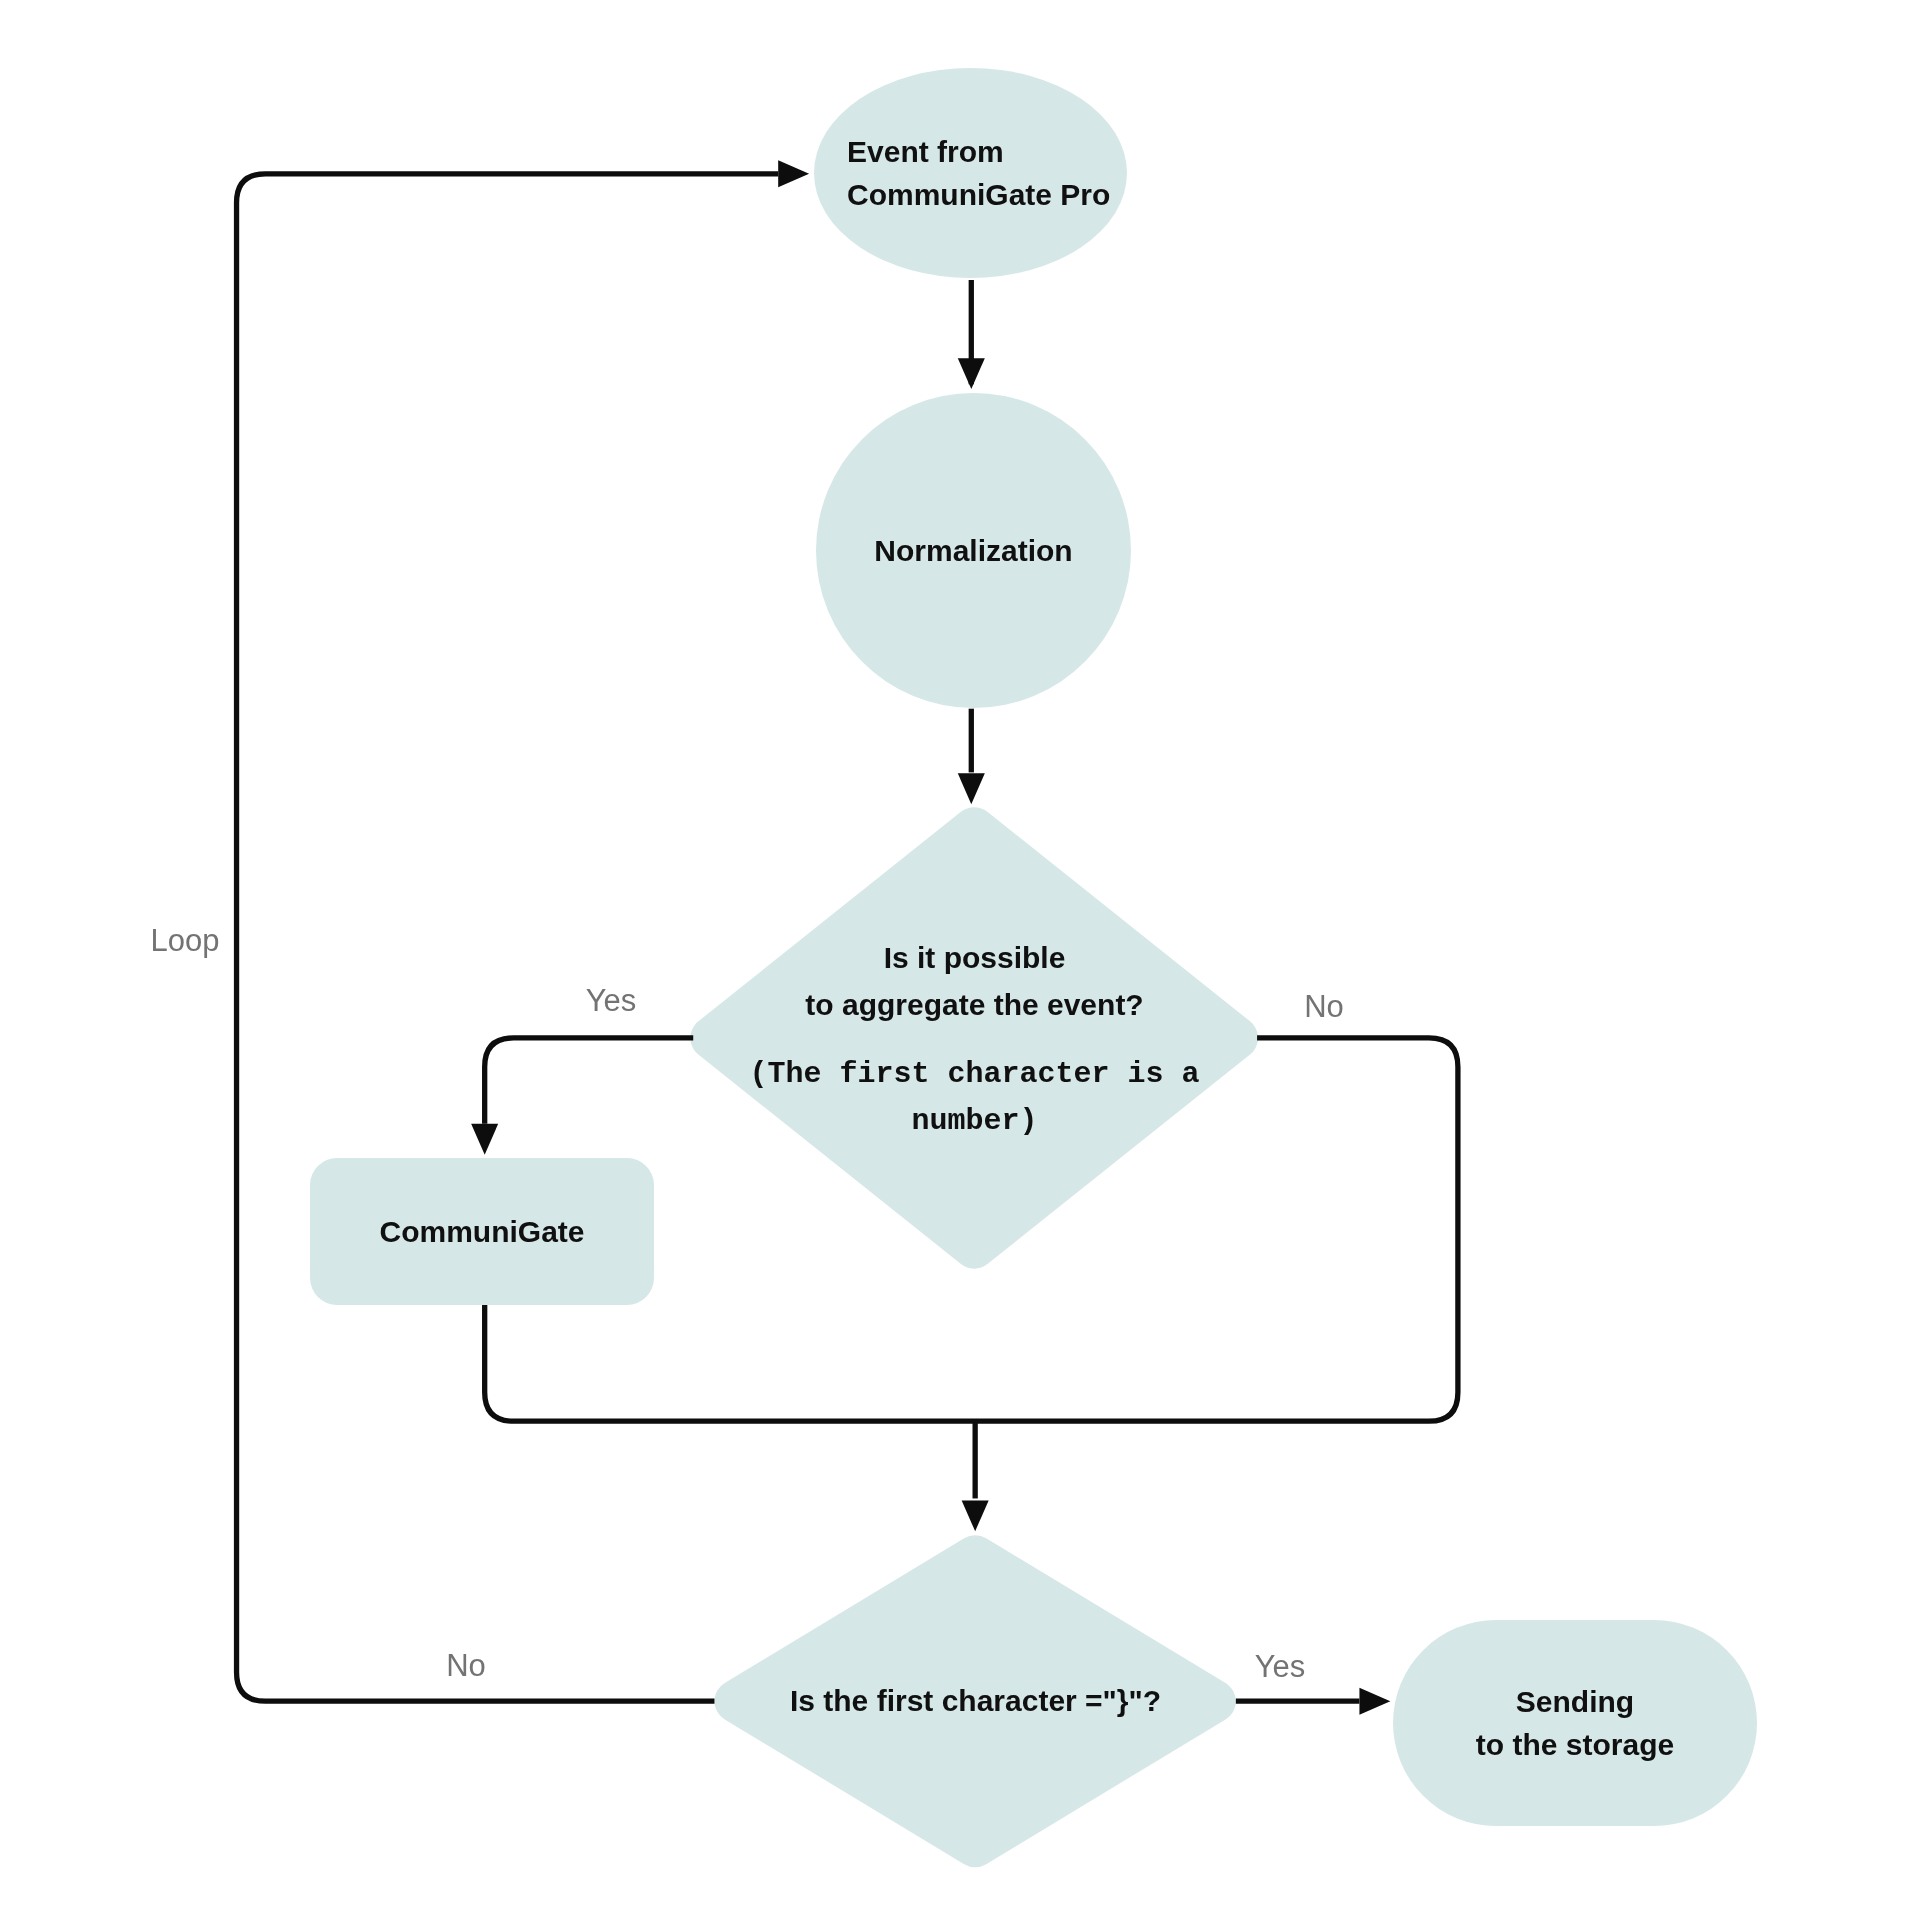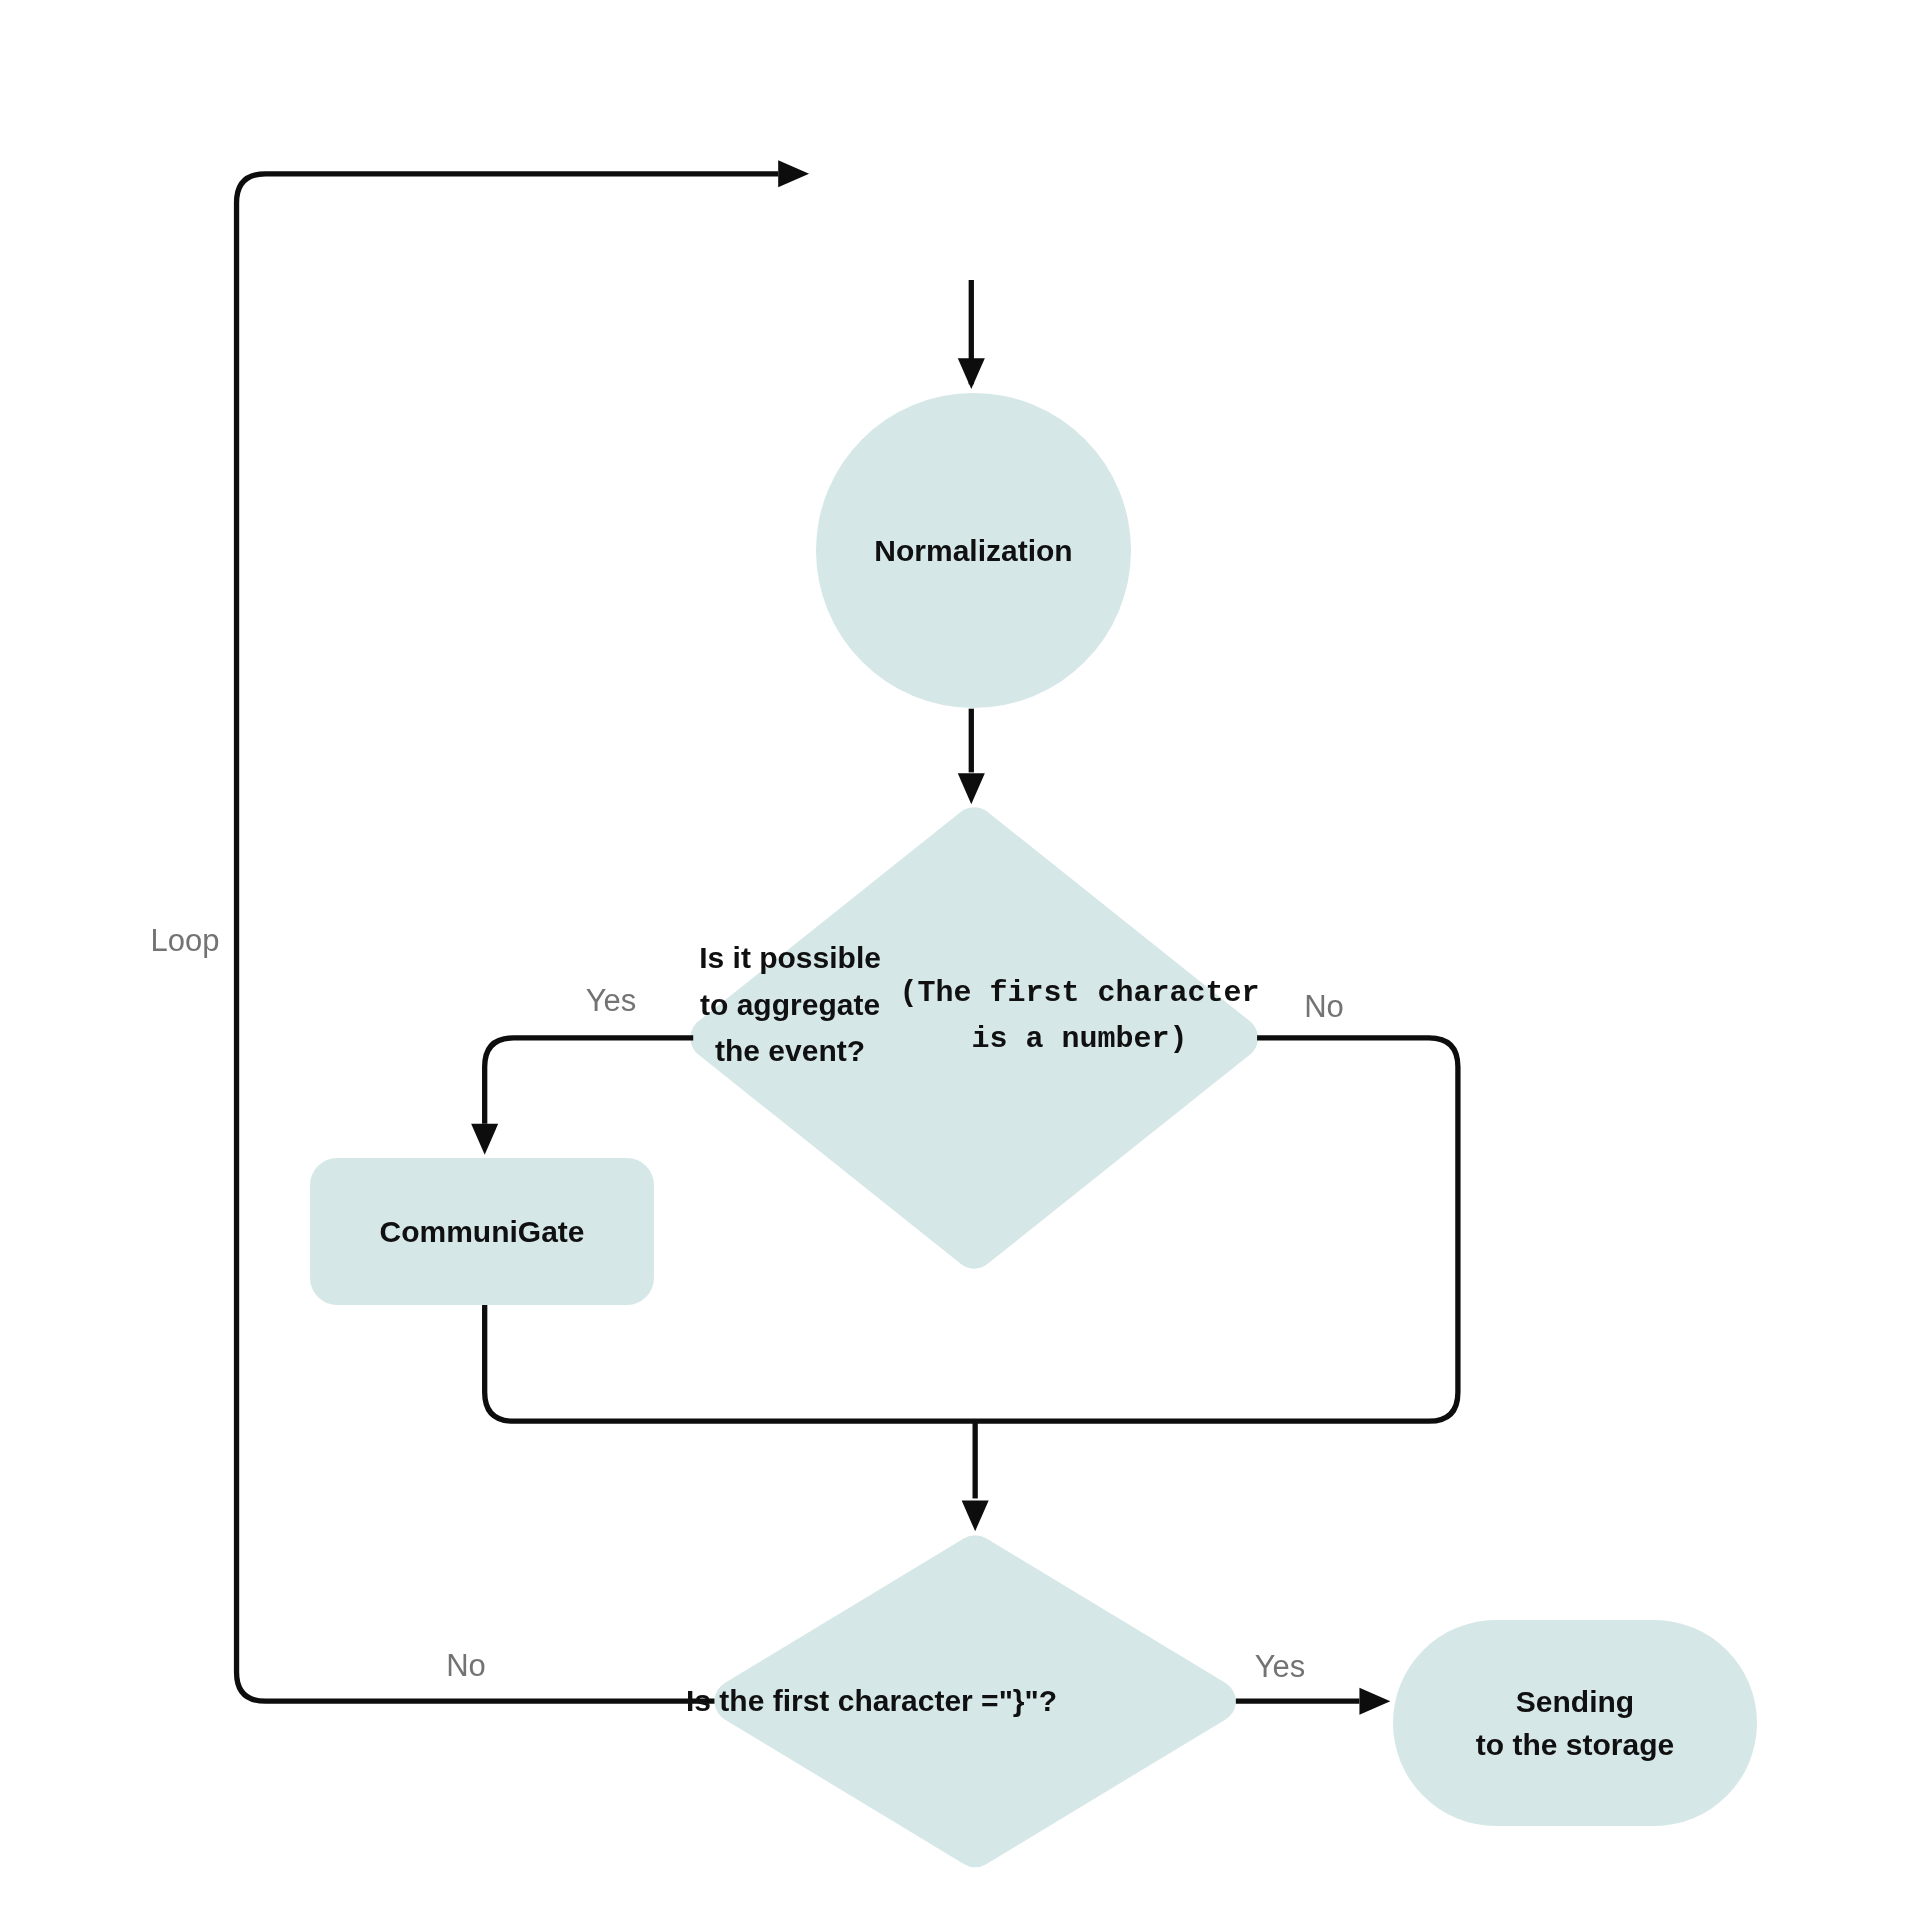--- a/index.html
+++ b/index.html
@@ -26,21 +26,21 @@
     text-align:center;
     color:#101010;
   }
   .ellipse{border-radius:50%;}
   .circle{border-radius:50%;}
   .rect{border-radius:27px;}
   .stadium{border-radius:106px;}
   .ellipse .node-label{text-align:left;}
   .diamond-text{
     position:absolute;
-    display:flex;flex-direction:row;align-items:center;
+    display:flex;flex-direction:column;
     text-align:center;
   }
   .diamond-text .node-label{line-height:1.55;}
   .diamond-note{margin-top:23px;font-family:Liberation Mono, monospace;}
   .edge-label{
     position:absolute;
     transform:translate(-50%,-50%);
     font-size:31px;
     font-weight:400;
     color:#737373;
@@ -72,20 +72,24 @@
     <g fill="#0d0d0d" stroke="none">
       <polygon points="1006,403 992,371 1020,371"></polygon>
       <polygon points="1006,833 992,801 1020,801"></polygon>
       <polygon points="502,1196 488,1164 516,1164"></polygon>
       <polygon points="1010,1586 996,1554 1024,1554"></polygon>
       <polygon points="1440,1762 1408,1748 1408,1776"></polygon>
       <polygon points="838,180 806,166 806,194"></polygon>
     </g>
   </svg>
 
+  <div class="node ellipse" style="left:814px;top:68px;width:313px;height:210px;padding-left:33px;justify-content:flex-start;">
+    <div class="node-label">Event from
+CommuniGate Pro</div>
+  </div>
 
   <div class="node circle" style="left:816px;top:393px;width:315px;height:315px;align-items:center;">
     <div class="node-label">Normalization</div>
   </div>
 
   <div class="diamond-text" style="left:685px;top:935px;width:579px;">
     <div class="node-label">Is it possible
 to aggregate the event?</div>
     <div class="node-label diamond-note">(The first character is a number)</div>
   </div>

